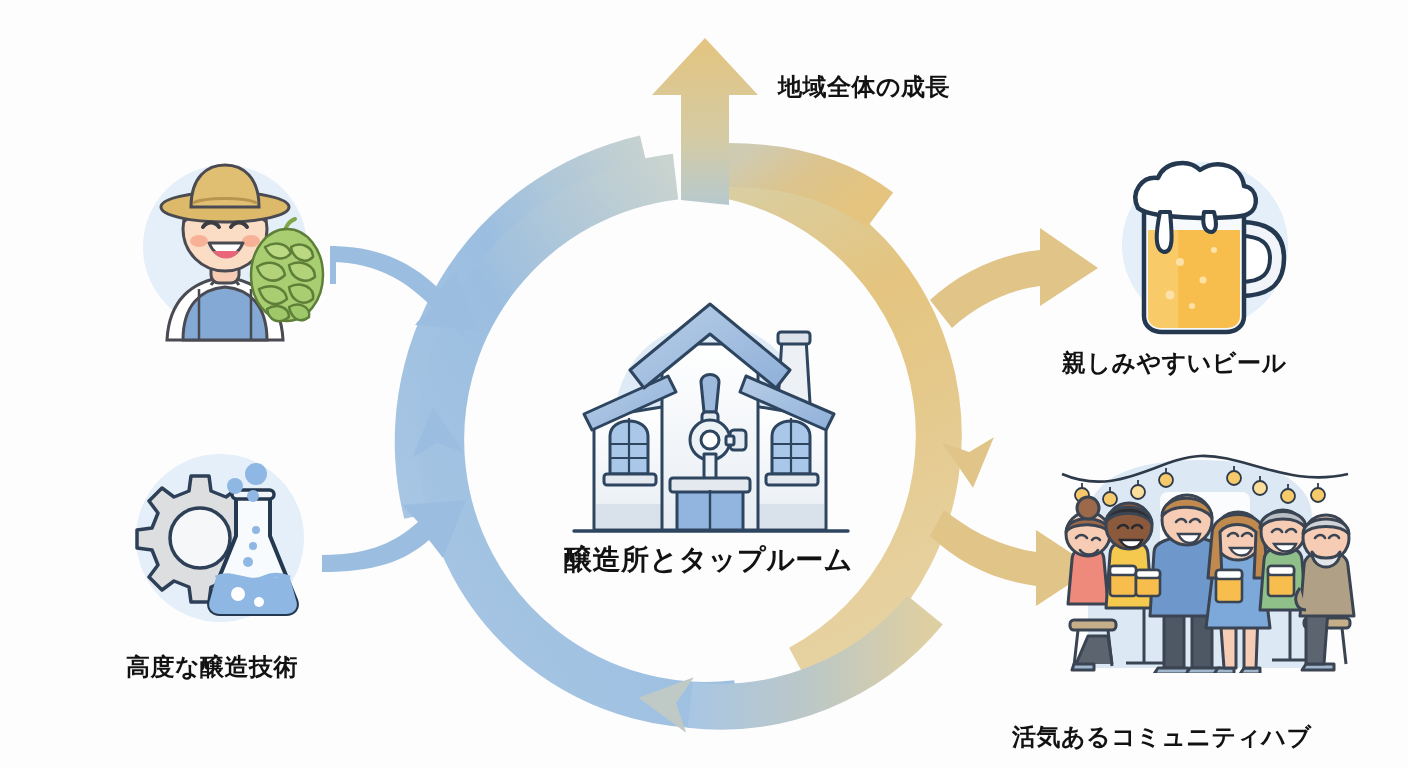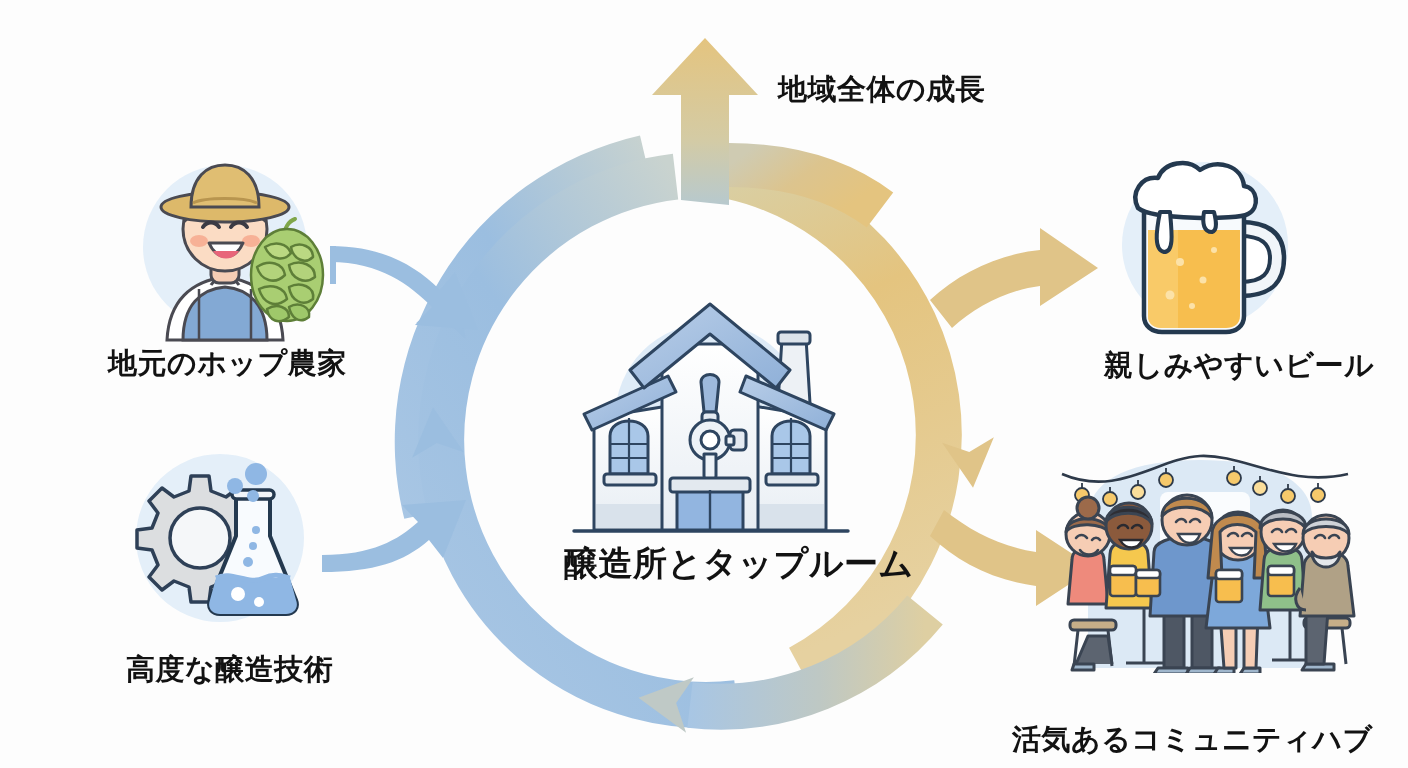--- a/index.html
+++ b/index.html
@@ -14,31 +14,31 @@
     background: #fdfdfd;
     overflow: hidden;
     font-family: "DejaVu Sans", "Liberation Sans", sans-serif;
   }
 
   
   .lbl {
     position: absolute;
     color: #121212;
     font-weight: 700;
-    font-size: 29px;
+    font-size: 24px;
     letter-spacing: 0.5px;
     white-space: nowrap;
     line-height: 1.1;
   }
   #lbl-growth   { left: 778px; top: 74px; }
   #lbl-hop      { left: 108px; top: 348px; }
   #lbl-tech     { left: 126px; top: 630px; margin-top: 24px; }
-  #lbl-beer     { left: 1104px; top: 350px; text-align: right; }
+  #lbl-beer     { left: 1062px; top: 350px; text-align: right; }
   #lbl-hub      { left: 1012px; top: 676px; margin-top: 48px; }
-  #lbl-center   { left: 564px; top: 545px; font-size: 34px; }
+  #lbl-center   { left: 564px; top: 545px; font-size: 28px; }
 
   
   .iconbox { position: absolute; }
   #icon-hop    { left: 125px; top: 155px; width: 210px; height: 190px; }
   #icon-tech   { left: 128px; top: 450px; width: 185px; height: 175px; }
   #icon-beer   { left: 1108px; top: 150px; width: 195px; height: 190px; }
   #icon-hub    { left: 1048px; top: 438px; width: 315px; height: 235px; }
   #icon-brewery{ left: 558px; top: 288px; width: 305px; height: 255px; }
 
   .svgfull { display: block; width: 100%; height: 100%; }
@@ -464,19 +464,18 @@
 
       <rect x="119" y="202" width="66" height="40" fill="#92B5E0" stroke="#2E4560" stroke-width="3"></rect>
       <rect x="112" y="190" width="80" height="14" rx="3" fill="#E3E9EF" stroke="#2E4560" stroke-width="3"></rect>
       <path d="M152 202 L152 242" stroke="#2E4560" stroke-width="2.4"></path>
 
       <path d="M16 243 L290 243" stroke="#2E4560" stroke-width="3.4" stroke-linecap="round"></path>
     </svg>
   </div>
 
   <div class="lbl" id="lbl-growth">地域全体の成長</div>
-  <div class="lbl" id="lbl-hop">地元のホップ農家</div>
   <div class="lbl" id="lbl-tech">高度な醸造技術</div>
   <div class="lbl" id="lbl-beer">親しみやすいビール</div>
   <div class="lbl" id="lbl-hub">活気あるコミュニティハブ</div>
   <div class="lbl" id="lbl-center">醸造所とタップルーム</div>
 
 </div>
 
 </body></html>

